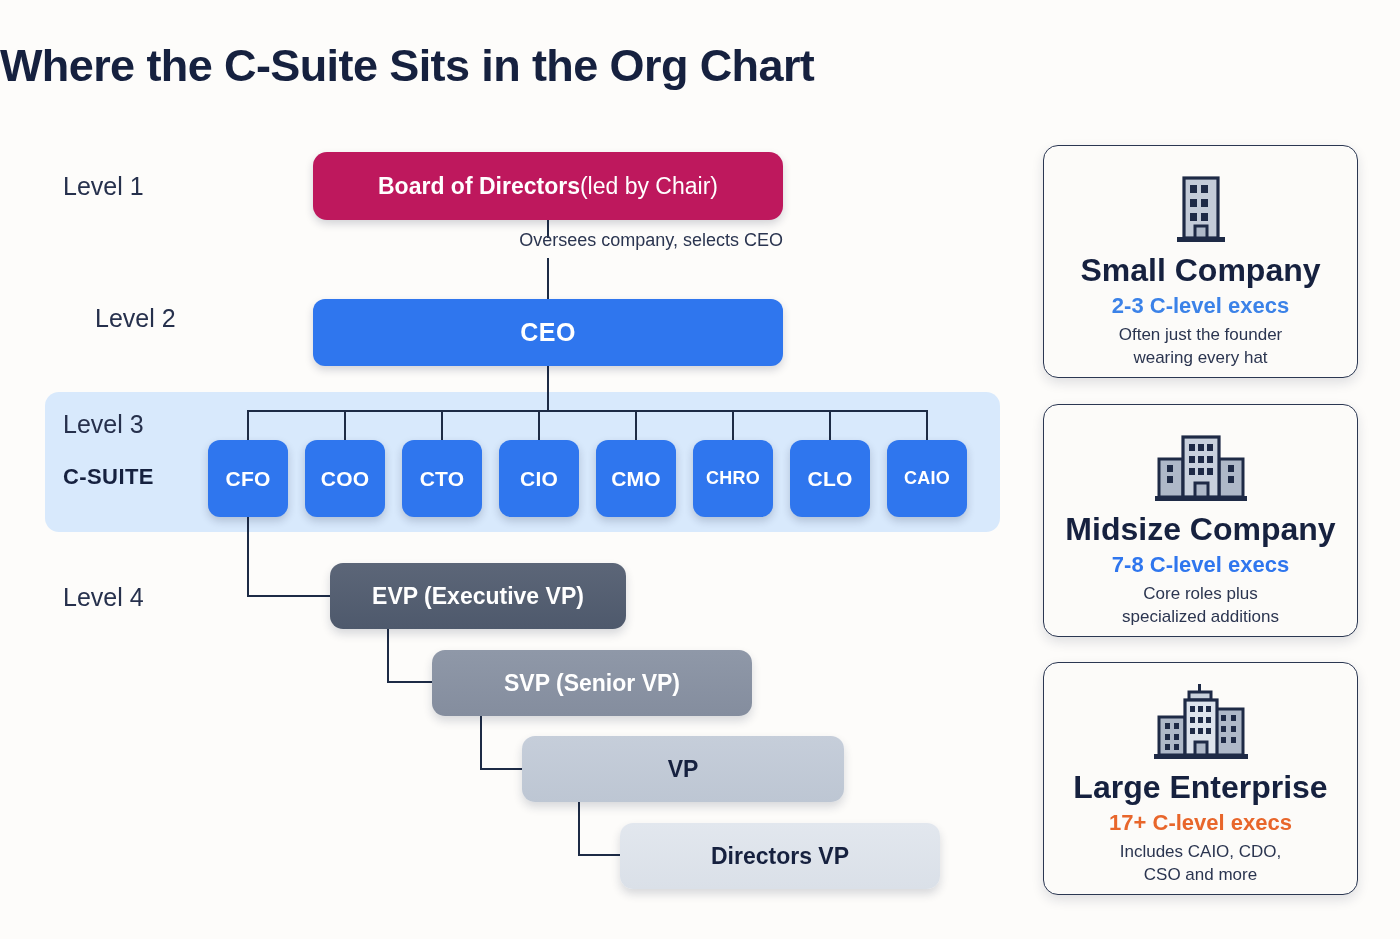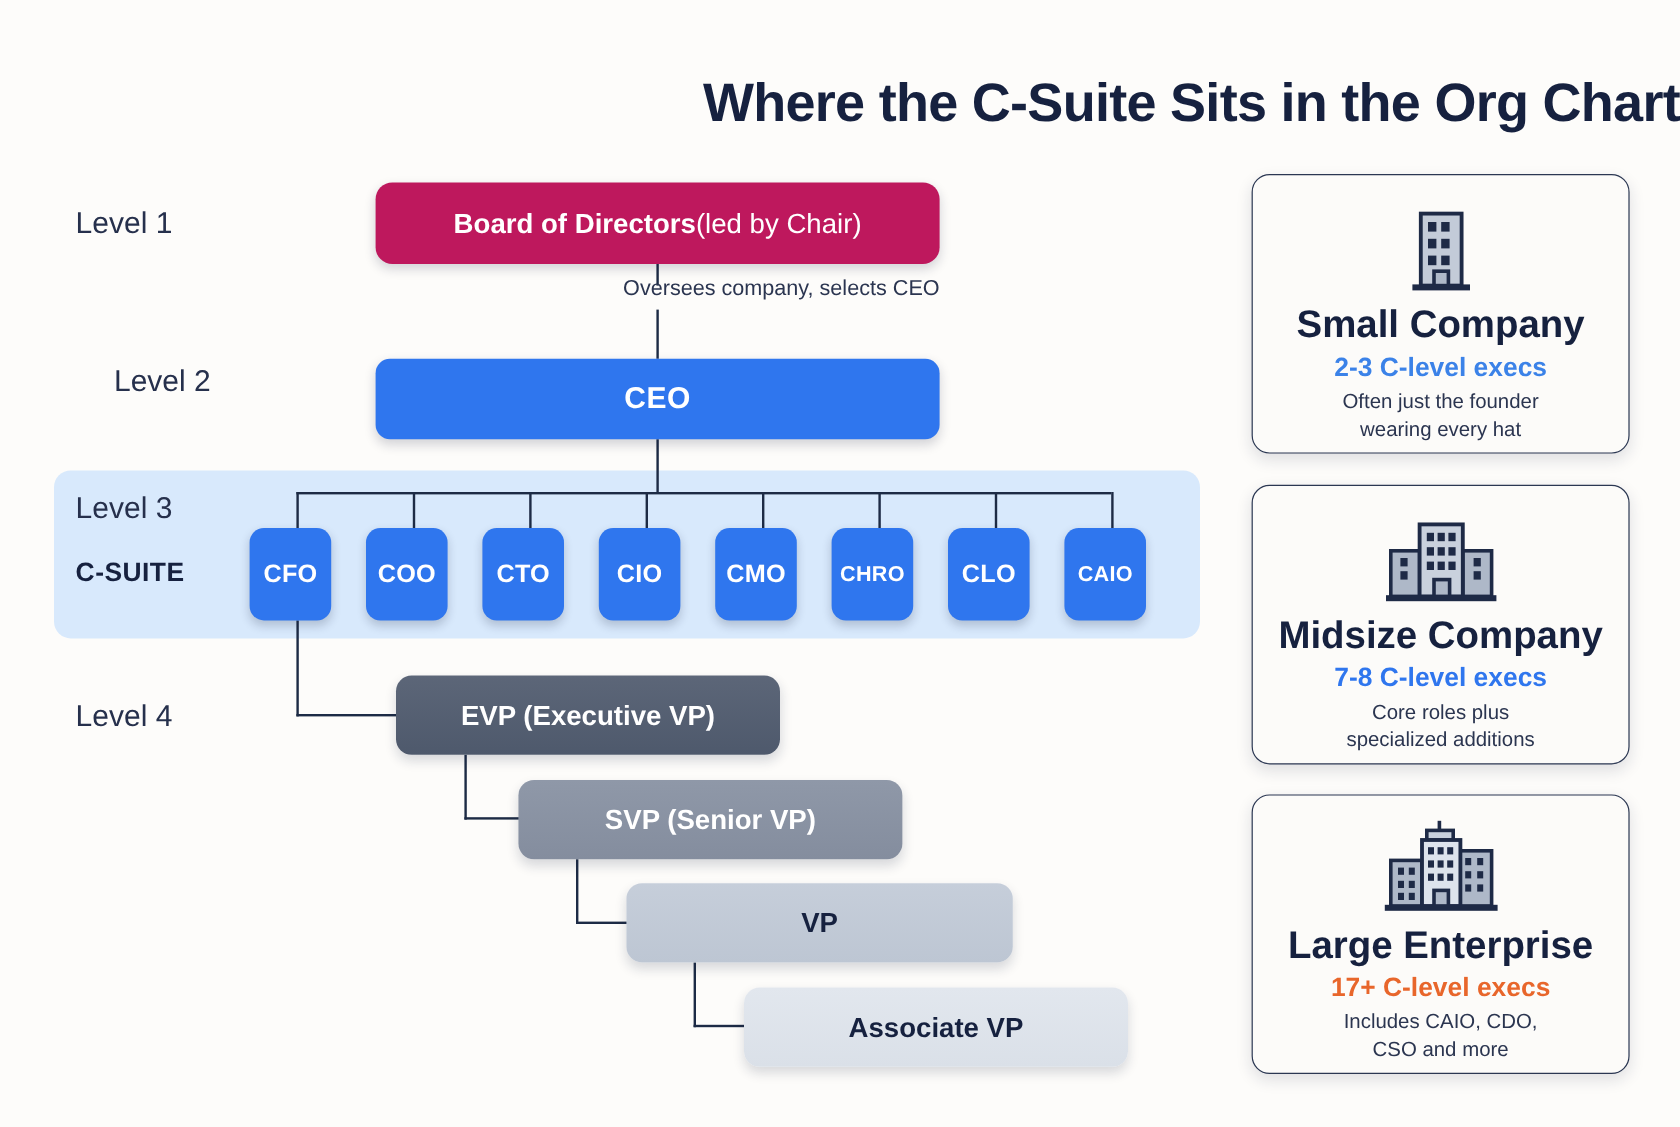--- a/index.html
+++ b/index.html
@@ -24,26 +24,25 @@
     width: 1400px;
     height: 939px;
   }
 
   
   .page-title {
     position: absolute;
     left: 0;
     top: 40px;
     width: 1400px;
-    text-align: right;
+    text-align: left;
     font-size: 45px;
     font-weight: bold;
     letter-spacing: -0.6px;
     color: #16213F;
-    margin-top: 20px;
   }
 
   
   .csuite-band {
     position: absolute;
     left: 45px;
     top: 392px;
     width: 955px;
     height: 140px;
     background: #D8E9FC;
@@ -120,21 +119,21 @@
     font-size: 25px;
     font-weight: bold;
     letter-spacing: 0.5px;
     border-radius: 12px;
   }
 
   
   .chip {
     position: absolute;
     top: 440px;
-    width: 68px;
+    width: 80px;
     height: 77px;
     background: #2F76EE;
     color: #FFFFFF;
     font-size: 21px;
     font-weight: bold;
     letter-spacing: 0.2px;
     border-radius: 12px;
     display: flex;
     align-items: center;
     justify-content: center;
@@ -147,21 +146,21 @@
     position: absolute;
     display: flex;
     align-items: center;
     justify-content: center;
     border-radius: 13px;
     font-weight: bold;
     box-shadow: 0 5px 10px rgba(20,30,60,0.16);
   }
   .casc.evp {
     left: 330px; top: 563px;
-    width: 320px; height: 66px;
+    width: 296px; height: 66px;
     background: linear-gradient(180deg,#5C6678 0%,#4E596C 100%);
     color: #FFFFFF;
     font-size: 23px;
   }
   .casc.svp {
     left: 432px; top: 650px;
     width: 320px; height: 66px;
     background: linear-gradient(180deg,#8F98A8 0%,#848D9E 100%);
     color: #FFFFFF;
     font-size: 23px;
@@ -310,21 +309,21 @@
   <div class="casc evp">
       <span>EVP (Executive VP)</span>
     </div>
   <div class="casc svp">
       <span>SVP (Senior VP)</span>
     </div>
   <div class="casc vp">
       <span>VP</span>
     </div>
   <div class="casc avp">
-      <span>Associate VP</span>
+      <span>Directors VP</span>
     </div>
 
   <div class="info-card c1">
     <div class="card-icon">
       <svg width="72" height="74" viewBox="0 0 72 74" aria-hidden="true">
         <rect x="19" y="6" width="34" height="60" fill="#C3CBD8" stroke="#1E2A46" stroke-width="3.2"></rect>
         <rect x="25" y="13" width="7" height="8" fill="#1E2A46"></rect>
         <rect x="36" y="13" width="7" height="8" fill="#1E2A46"></rect>
         <rect x="25" y="27" width="7" height="8" fill="#1E2A46"></rect>
         <rect x="36" y="27" width="7" height="8" fill="#1E2A46"></rect>

